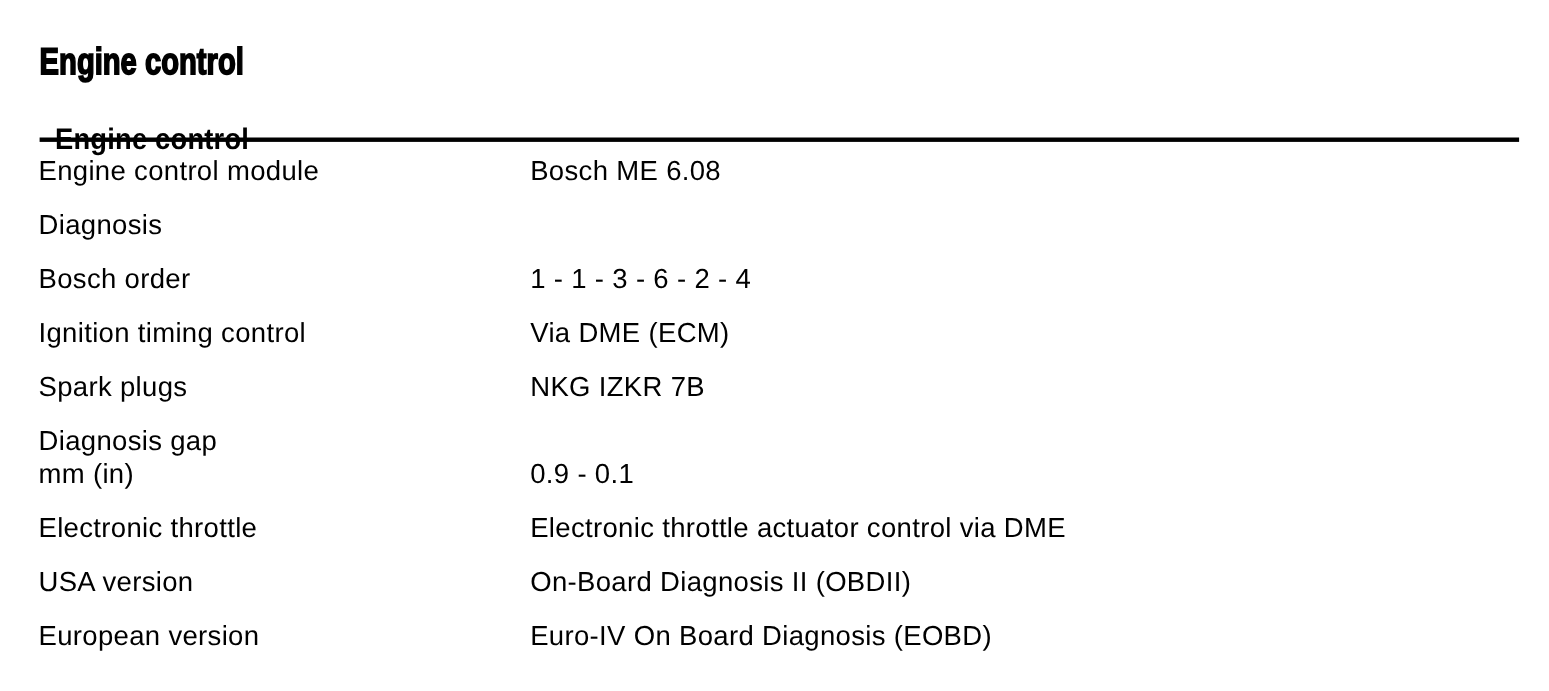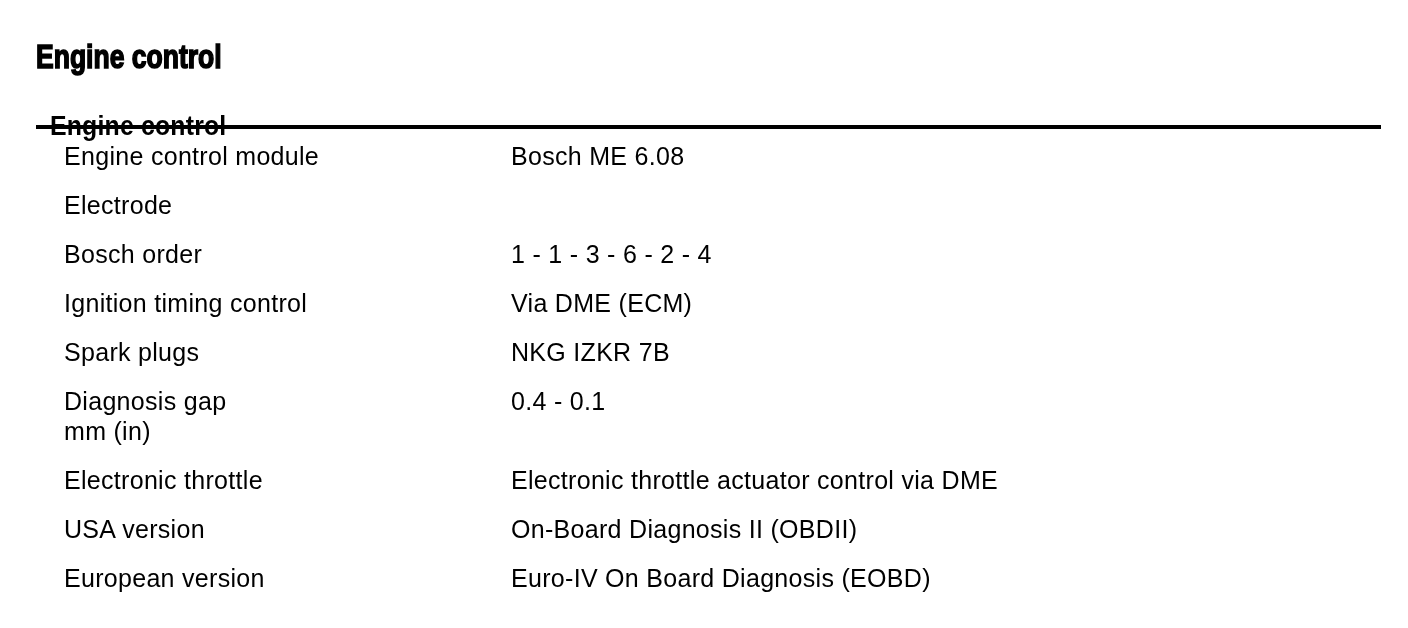--- a/index.html
+++ b/index.html
@@ -55,22 +55,22 @@
 
   
   .spec-table {
     position: absolute;
     left: 0;
     top: 130px;
     width: 1408px;
   }
   .spec-row {
     display: flex;
-    align-items: flex-start;
-    padding-left: 64px;
+    align-items: flex-end;
+    padding-left: 35px;
     margin-top: 0;
     margin-bottom: 19px;
     font-size: 25px;
     line-height: 30px;
     letter-spacing: 0.3px;
   }
   .spec-table .spec-row:first-child {
     margin-top: 11px;
   }
   .spec-label {
@@ -93,42 +93,42 @@
   <div class="rule"></div>
 
   <div class="spec-table">
 
     <div class="spec-row">
       <div class="spec-label">Engine control module</div>
       <div class="spec-value">Bosch ME 6.08</div>
     </div>
 
     <div class="spec-row">
-      <div class="spec-label">Electrode</div>
+      <div class="spec-label">Diagnosis</div>
     </div>
 
     <div class="spec-row">
       <div class="spec-label">Bosch order</div>
       <div class="spec-value">1 - 1 - 3 - 6 - 2 - 4</div>
     </div>
 
     <div class="spec-row">
       <div class="spec-label">Ignition timing control</div>
       <div class="spec-value">Via DME (ECM)</div>
     </div>
 
     <div class="spec-row">
       <div class="spec-label">Spark plugs</div>
       <div class="spec-value">NKG IZKR 7B</div>
     </div>
 
     <div class="spec-row">
       <div class="spec-label">Diagnosis gap
 mm (in)</div>
-      <div class="spec-value">0.4 - 0.1</div>
+      <div class="spec-value">0.9 - 0.1</div>
     </div>
 
     <div class="spec-row">
       <div class="spec-label">Electronic throttle</div>
       <div class="spec-value">Electronic throttle actuator control via DME</div>
     </div>
 
     <div class="spec-row">
       <div class="spec-label">USA version</div>
       <div class="spec-value">On-Board Diagnosis II (OBDII)</div>

